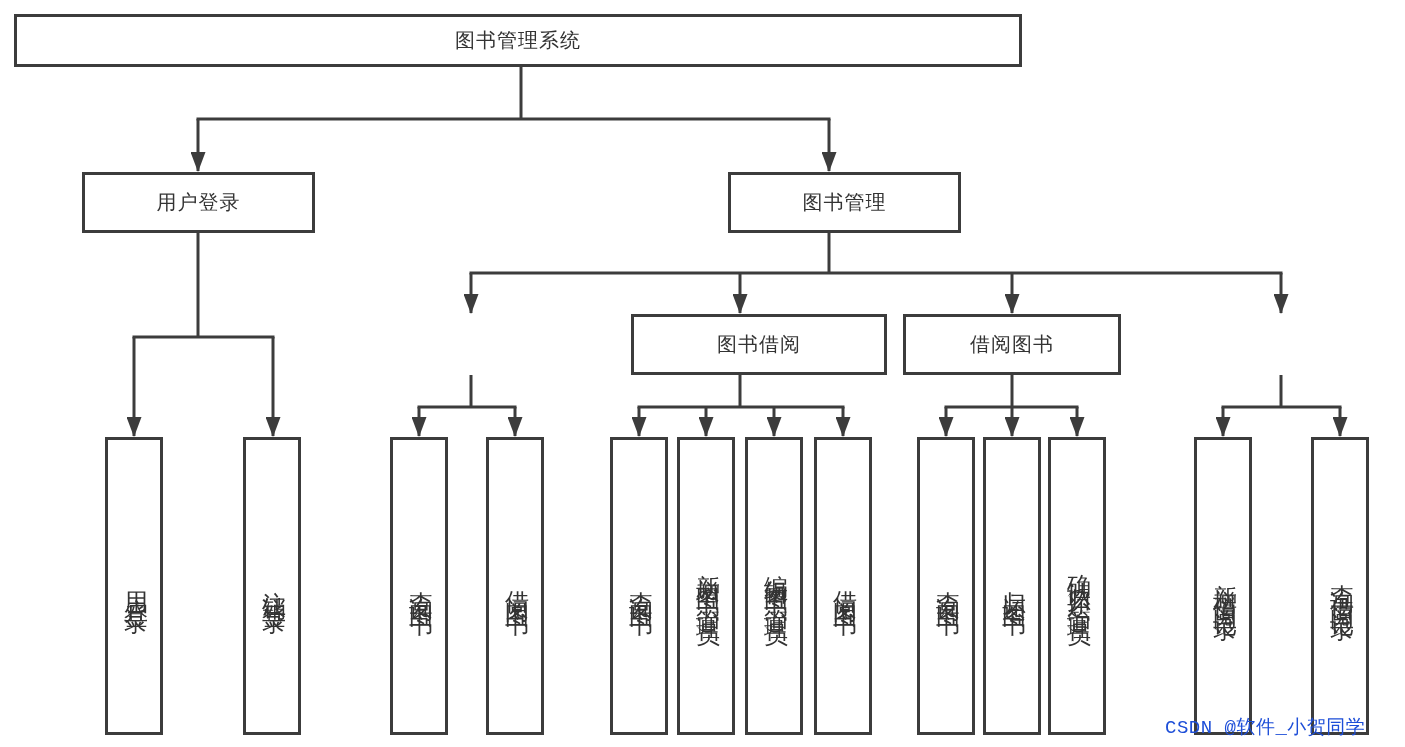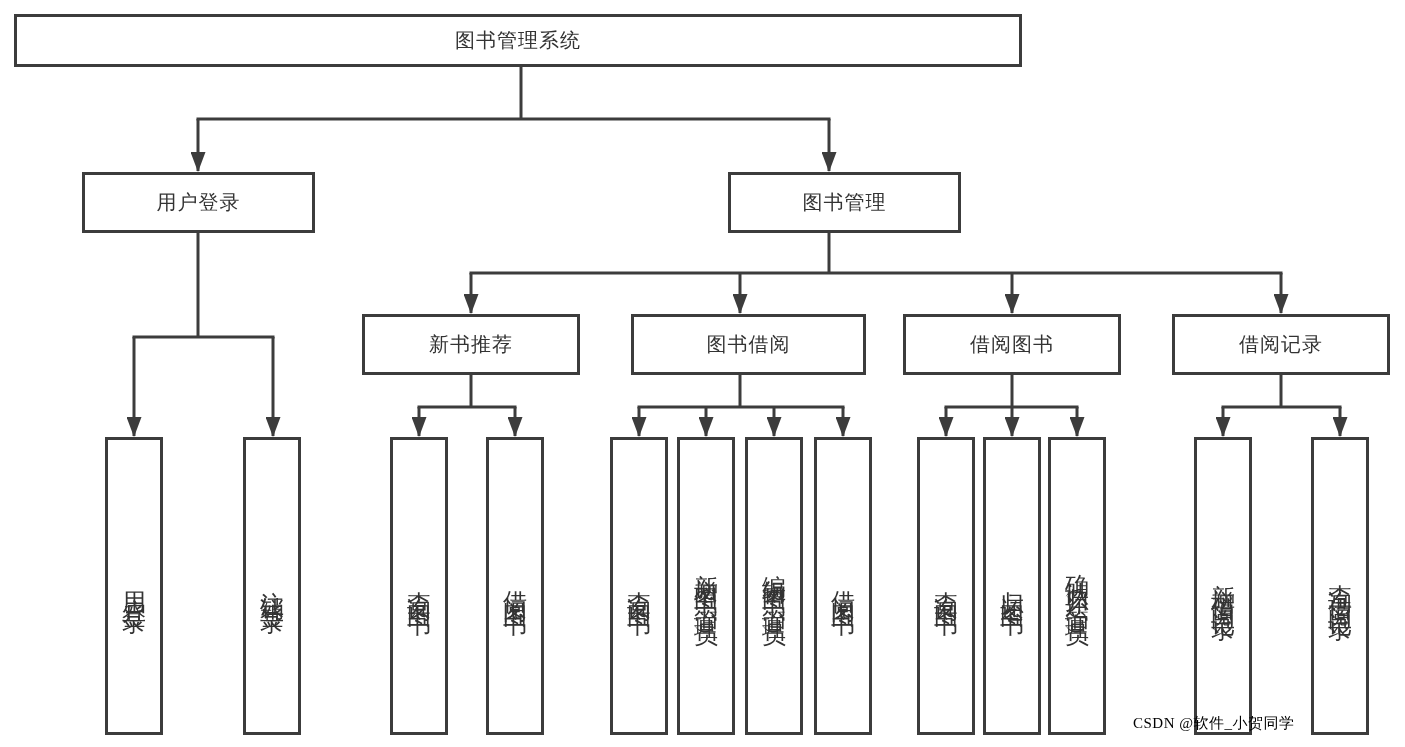--- a/index.html
+++ b/index.html
@@ -1,42 +1,42 @@
 <!DOCTYPE html>
 <html><head>
 <meta charset="utf-8">
 <style>
   html,body{margin:0;padding:0;background:#ffffff;}
   #canvas{
     position:relative;
     width:1405px;height:747px;
     background:#ffffff;
-    font-family:Liberation Serif, serif;
+    font-family:Liberation Mono, monospace;
     overflow:hidden;
   }
   #wires{position:absolute;left:0;top:0;}
   .hbox{
     position:absolute;box-sizing:border-box;
     border:3px solid #3c3c3c;background:#ffffff;
     display:flex;align-items:center;justify-content:center;
     font-size:20px;letter-spacing:1px;color:#333333;
     z-index:2;
   }
   .vbox{
     position:absolute;box-sizing:border-box;
     width:58px;top:437px;height:298px;
     border:3px solid #3c3c3c;background:#ffffff;
     writing-mode:vertical-rl;text-orientation:mixed;
     text-align:center;line-height:52px;
     font-size:24px;letter-spacing:7px;color:#333333;
     z-index:2;
   }
   .watermark{
-    position:absolute;left:1133px;top:714px;width:215px;
-    font-size:15px;color:#000000;letter-spacing:0.5px;
+    position:absolute;left:1165px;top:714px;width:215px;
+    font-size:19px;color:#1d4ed8;letter-spacing:0.5px;
     z-index:5;white-space:nowrap;
   }
 </style>
 </head>
 <body>
 
 <div id="canvas">
 
   <svg id="wires" width="1405" height="747" viewBox="0 0 1405 747">
     <defs>
@@ -86,24 +86,22 @@
       <path d="M1223 407 V436" marker-end="url(#ah)"></path>
       <path d="M1340 407 V436" marker-end="url(#ah)"></path>
     </g>
   </svg>
 
   <div class="hbox" style="left:14px;top:14px;width:1008px;height:53px;">图书管理系统</div>
 
   <div class="hbox" style="left:82px;top:172px;width:233px;height:61px;">用户登录</div>
   <div class="hbox" style="left:713px;top:172px;width:233px;height:61px;margin-left:15px;">图书管理</div>
 
-  <div class="hbox" style="left:362px;top:314px;width:218px;height:61px;">新书推荐</div>
-  <div class="hbox" style="left:631px;top:314px;width:235px;height:61px;">图书借阅</div>
+  <div class="hbox" style="left:631px;top:314px;width:256px;height:61px;">图书借阅</div>
   <div class="hbox" style="left:903px;top:314px;width:218px;height:61px;">借阅图书</div>
-  <div class="hbox" style="left:1172px;top:314px;width:218px;height:61px;">借阅记录</div>
 
   <div class="vbox" style="left:105px;">用户登录</div>
   <div class="vbox" style="left:243px;">注销登录</div>
 
   <div class="vbox" style="left:390px;">查询图书</div>
   <div class="vbox" style="left:486px;">借阅图书</div>
 
   <div class="vbox" style="left:610px;">查询图书</div>
   <div class="vbox" style="left:677px;">新增图书（管理员）</div>
   <div class="vbox" style="left:745px;">编辑图书（管理员）</div>

